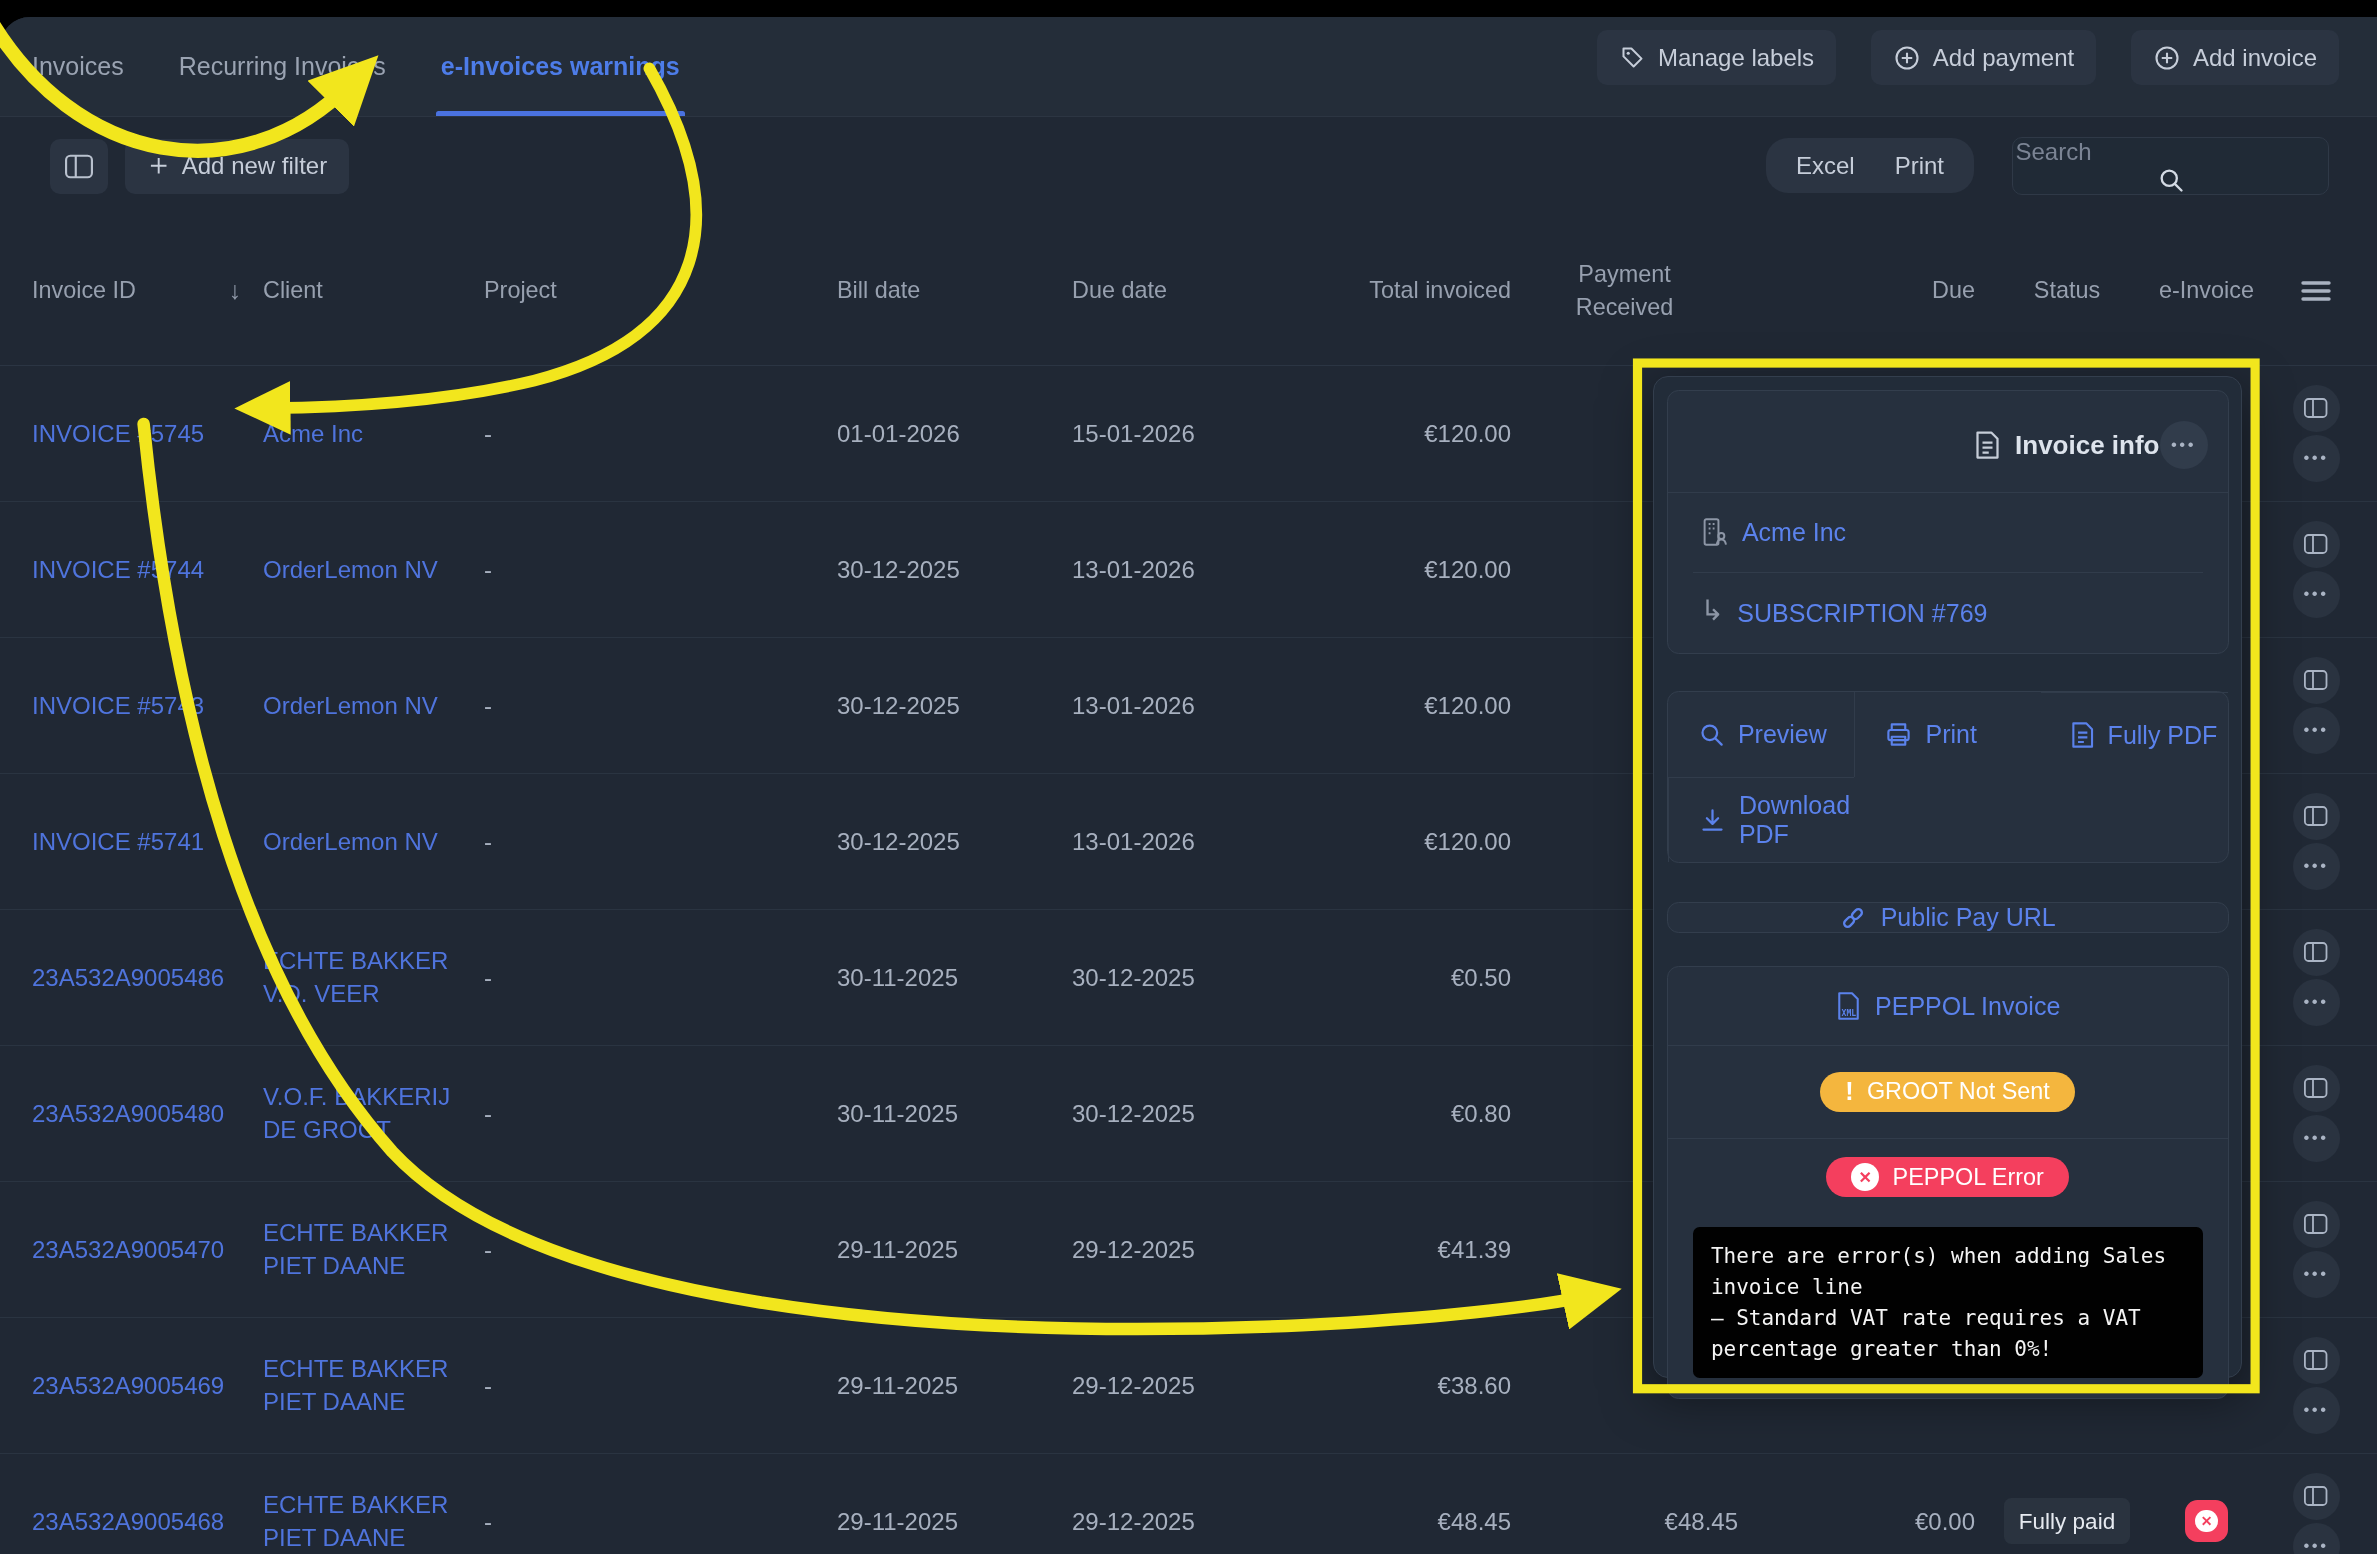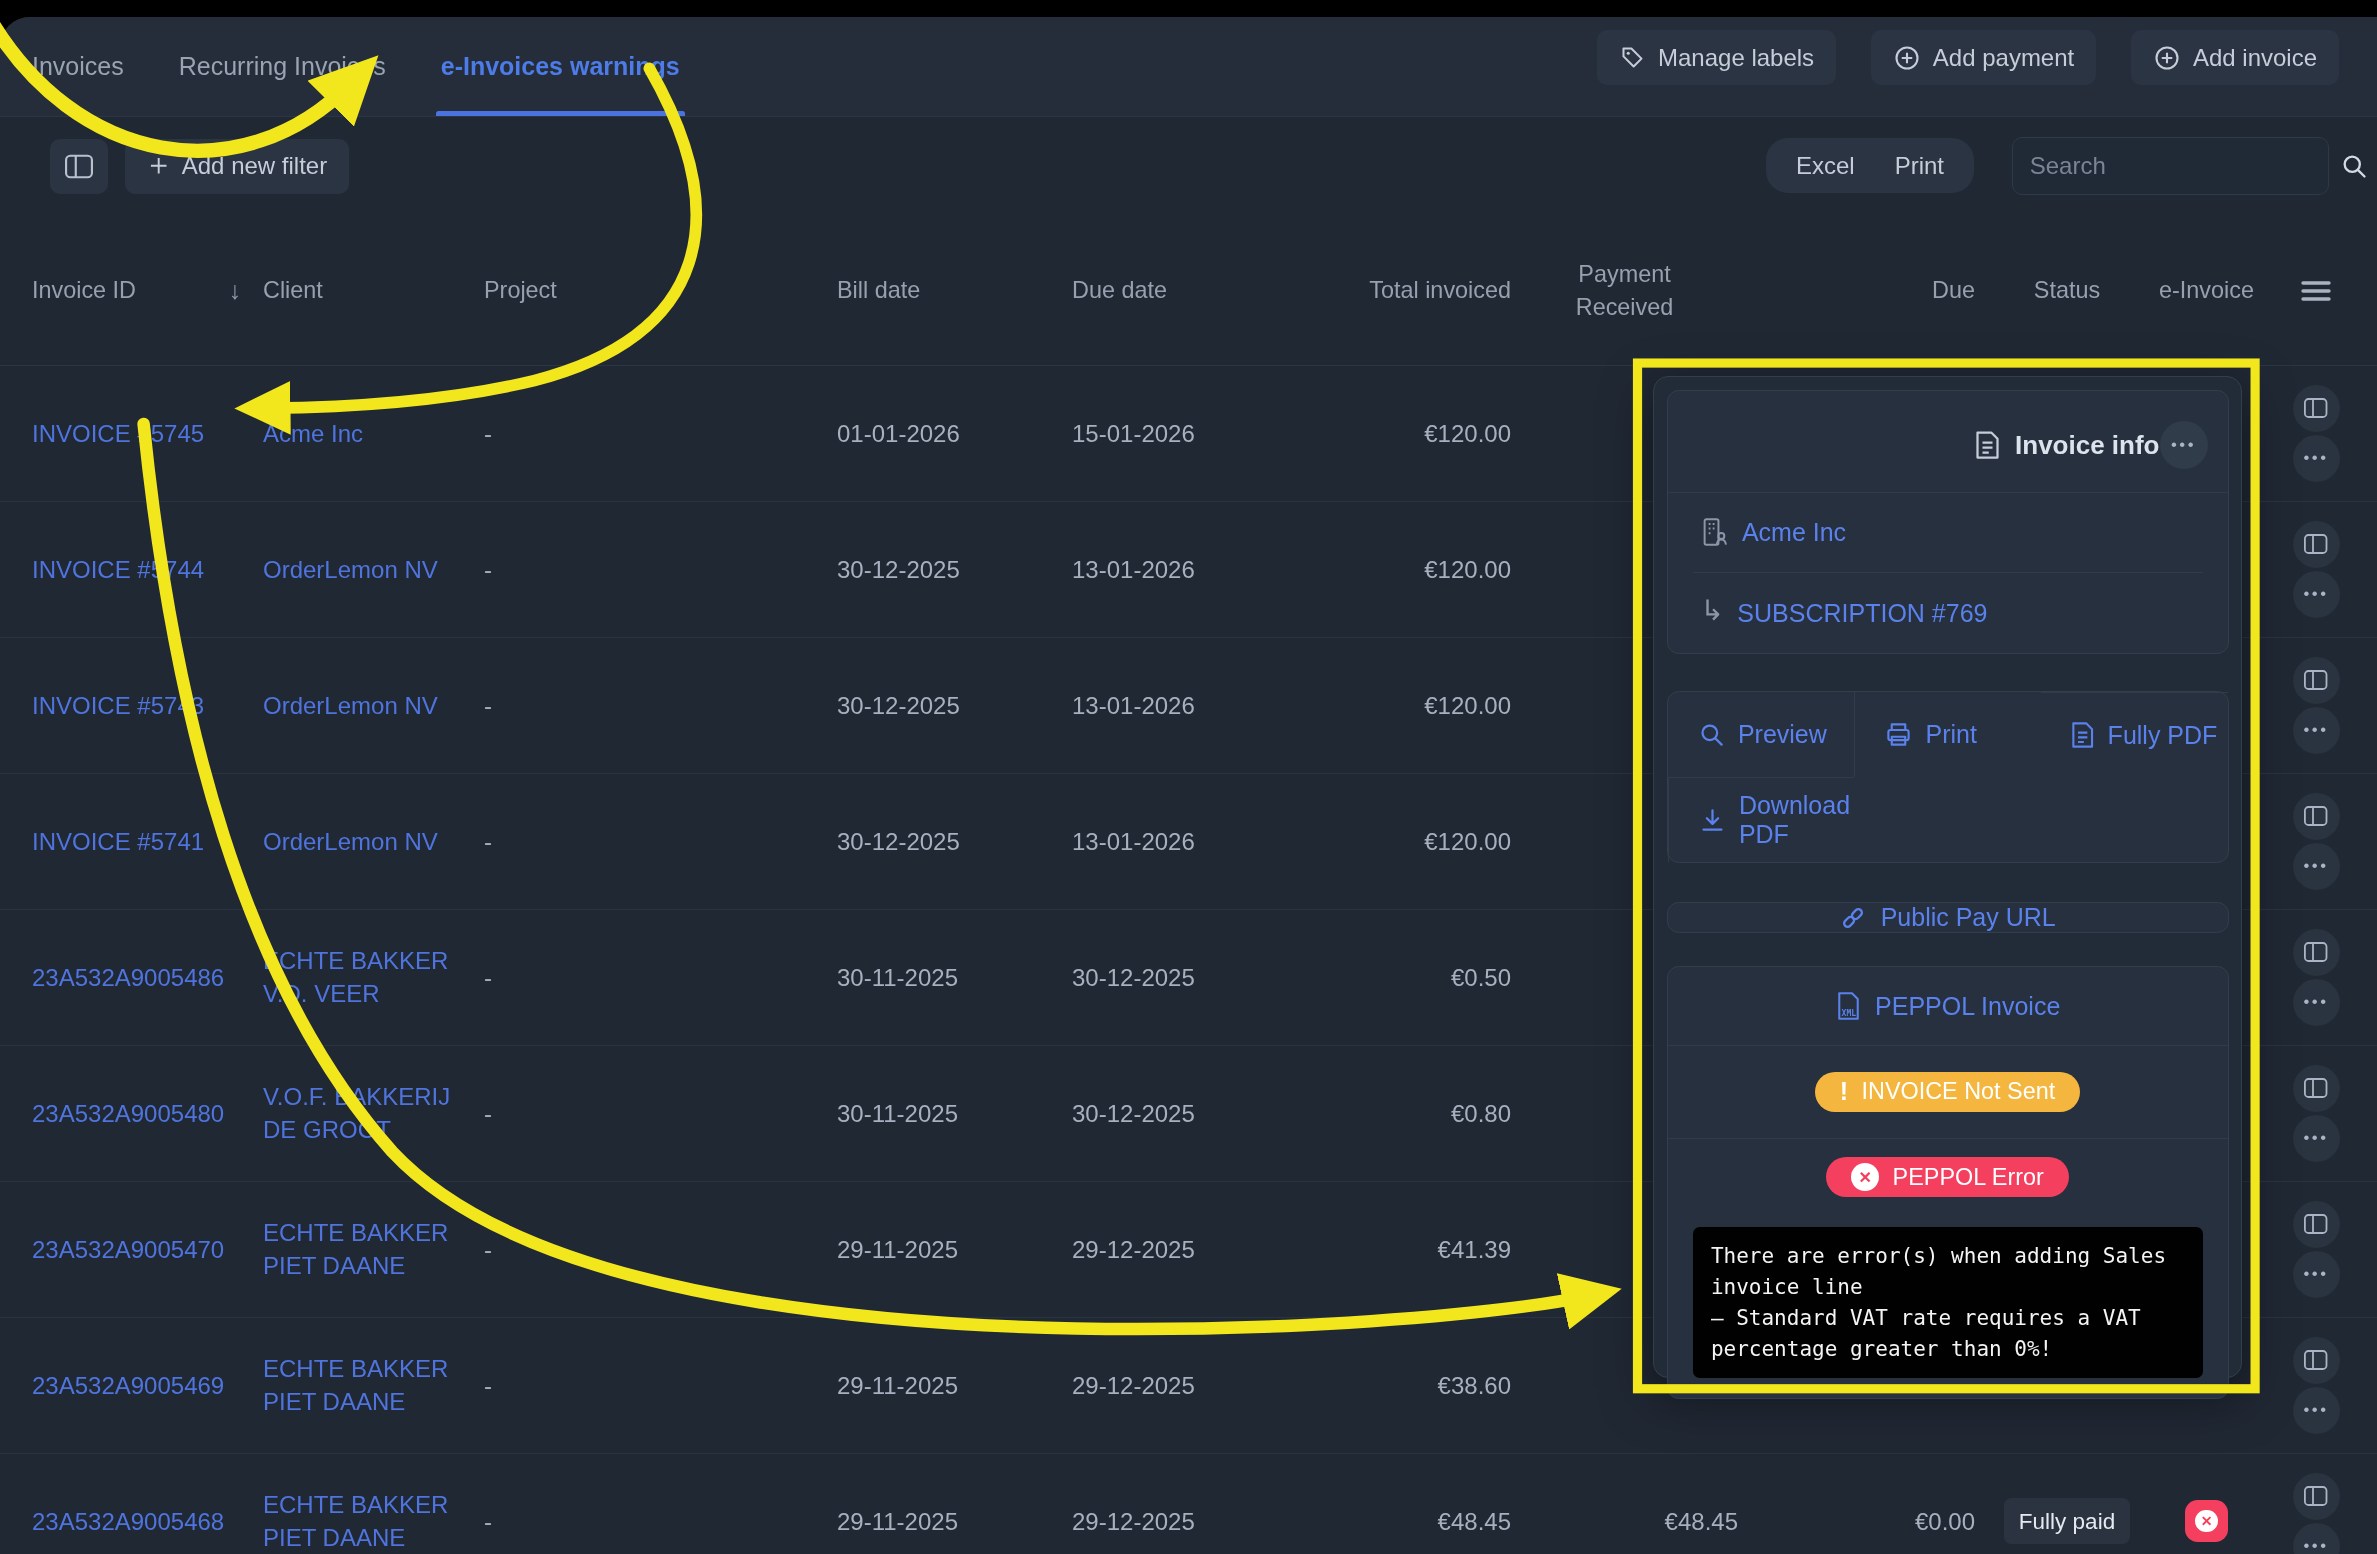--- a/index.html
+++ b/index.html
@@ -27,21 +27,21 @@
   
   .toolbar-left { position:absolute; left:50px; top:122px; display:flex; gap:16.7px; }
   .icon-btn { width:58px; height:55px; background:#2b3442; border:none; border-radius:10px;
               display:flex; align-items:center; justify-content:center; color:#b9c1ce; cursor:pointer; }
   .toolbar-right { position:absolute; right:48px; top:120px; display:flex; gap:38px; align-items:center; }
   .export-group { background:#2b3442; border-radius:22px; height:55px; display:flex;
                   align-items:center; padding:0 10px; }
   .export-group button { background:none; border:none; color:#c6cdd9; font-size:24px;
                          padding:0 20px; cursor:pointer; font-family:inherit; }
   .search-box { width:317px; height:58px; background:#202a36; border:1.7px solid #2f3947;
-                border-radius:10px; display:flex; align-items:center; padding:0 16.7px; }
+                border-radius:10px; display:flex; align-items:center; padding:0 16.7px;flex-direction:column; }
   .search-box input { flex:1; background:transparent; border:none; outline:none;
                       font-size:24px; color:#cdd4df; font-family:inherit; }
   .search-box input::placeholder { color:#7b8494; }
 
   
   .grid { display:grid;
           grid-template-columns:263px 221px 353px 235px 230px 209px 227px 237px 184px 95px 124px; }
   .thead { position:absolute; left:0; right:0; top:200px; height:149px;
            border-bottom:0.8px solid #2b3543; align-items:center; }
   .th { font-size:23.4px; color:#97a0af; font-weight:500; line-height:33px; }
@@ -570,21 +570,21 @@
             <text x="5" y="22" font-size="7" fill="#5b82ec" stroke="none" font-family="DejaVu Sans Mono, monospace" font-weight="bold">XML</text>
           </svg>
         </span>
         <span>PEPPOL Invoice</span>
       </a>
     </div>
     <div class="hline"></div>
     <div class="pep-row" style="height:92px;">
       <span class="badge warn">
         <span class="bang">!</span>
-        <span>INVOICE Not Sent</span>
+        <span>GROOT Not Sent</span>
       </span>
     </div>
     <div class="hline"></div>
     <div class="pep-row" style="height:77px;">
       <span class="badge err">
         <span class="xcirc">✕</span>
         <span>PEPPOL Error</span>
       </span>
     </div>
     <div class="codeblock" id="err-lines">

